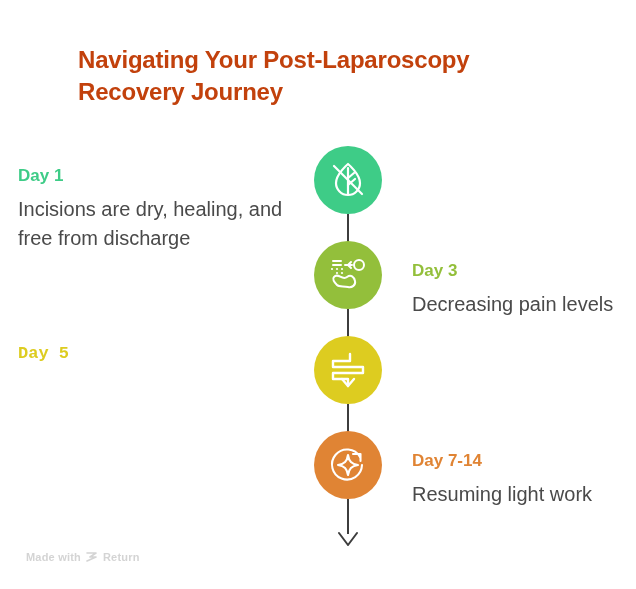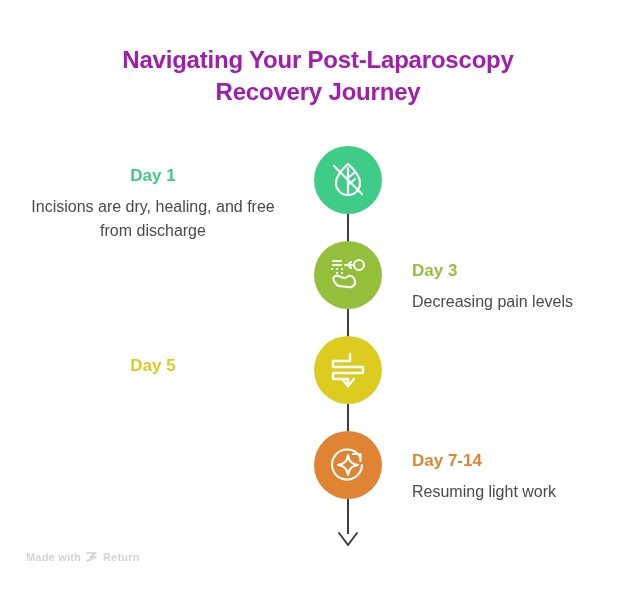--- a/index.html
+++ b/index.html
@@ -14,25 +14,25 @@
     overflow: hidden;
     position: relative;
   }
 
   
   .title {
     position: absolute;
     left: 78px;
     top: 44px;
     width: 480px;
-    text-align: center;
+    text-align: left;
     font-size: 24px;
     font-weight: bold;
     line-height: 1.33;
-    color: #a21caf;
+    color: #c2410c;
     letter-spacing: -0.2px;
   }
 
   
   .timeline {
     position: absolute;
     left: 0;
     top: 0;
     width: 636px;
     height: 589px;
@@ -62,31 +62,31 @@
     left: 334px;
     width: 28px;
     height: 22px;
   }
 
   
   .step-text {
     position: absolute;
     width: 270px;
   }
-  .step-text.left  { left: 18px;  text-align: center; }
+  .step-text.left  { left: 18px;  text-align: left; }
   .step-text.right { left: 412px; text-align: left;  }
 
   .day-label {
     font-size: 17px;
     font-weight: bold;
     line-height: 1.2;
     margin-bottom: 9px;
   }
   .step-desc {
-    font-size: 16px;
+    font-size: 20px;
     line-height: 1.45;
     color: #4a4a4a;
   }
 
   
   .watermark {
     position: absolute;
     left: 26px;
     top: 551px;
     display: flex;
@@ -163,21 +163,21 @@
     <span>
       <svg width="44" height="44" viewBox="0 0 44 44">
         <g fill="none" stroke="#ffffff" stroke-width="2.4" stroke-linecap="round" stroke-linejoin="round">
           <path d="M24 6 L24 13 L7 13 L7 19 L37 19 L37 25 L7 25 L7 31 L22 31 L22 38"></path>
           <path d="M22 38 L16 31 M22 38 L28 31"></path>
         </g>
       </svg>
     </span>
   </div>
 
-  <div class="step-text left" style="top:356px;">
+  <div class="step-text left" style="top:344px;font-family:Liberation Mono, monospace;">
     <div class="day-label" style="color:#ddcc20;">Day 5</div>
   </div>
 
   <div class="node" style="top:431px;background:#e08434;">
     <span>
       <svg width="44" height="44" viewBox="0 0 44 44">
         <g fill="none" stroke="#ffffff" stroke-width="2.1" stroke-linecap="round" stroke-linejoin="round">
           <path d="M34 14 A15 15 0 1 0 36 22"></path>
           <path d="M27 11 L34.5 11 L34.5 18"></path>
           <path d="M22 12 C23 18.5 25.5 21 32 22 C25.5 23 23 25.5 22 32 C21 25.5 18.5 23 12 22 C18.5 21 21 18.5 22 12 Z"></path>

